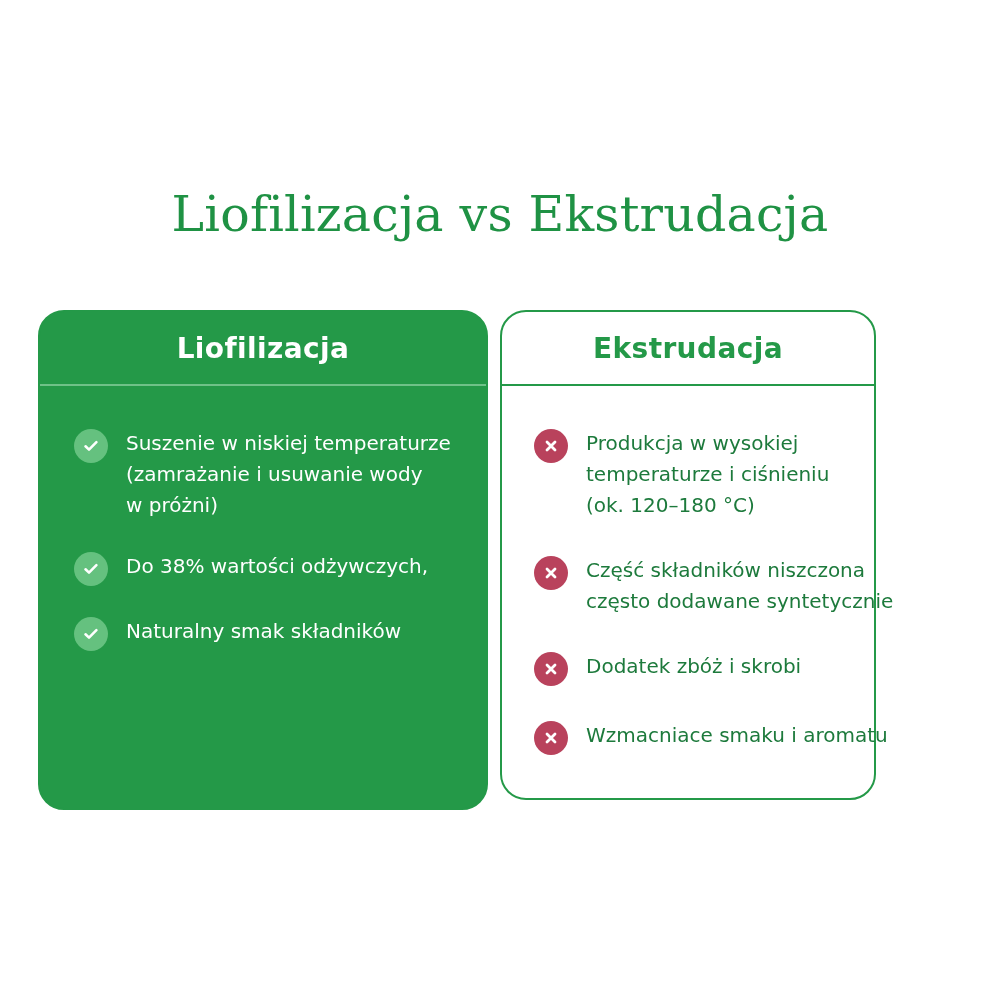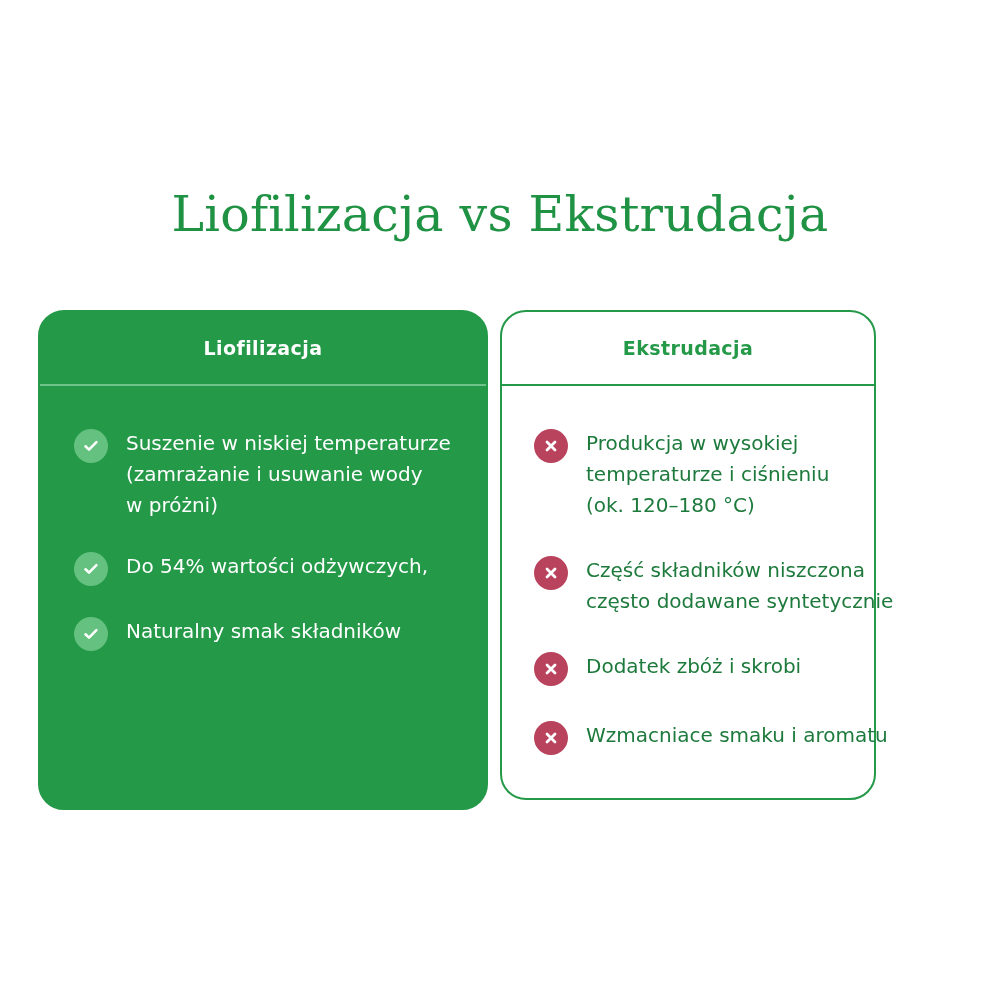--- a/index.html
+++ b/index.html
@@ -70,21 +70,21 @@
   .card-header {
     position: relative;
     height: 72px;
     display: flex;
     align-items: center;
     justify-content: center;
   }
 
   .card-title {
     font-family: "DejaVu Sans", sans-serif;
-    font-size: 19px;
+    font-size: 28px;
     font-weight: 700;
     letter-spacing: 0.4px;
   }
   .card-left .card-title { color: #ffffff; }
   .card-right .card-title { color: #249948; }
 
   .divider {
     position: absolute;
     left: 0;
     right: 0;
@@ -175,21 +175,21 @@
           </span>
         </li>
 
         <li class="item">
           <span class="badge badge-check">
             <svg width="18" height="18" viewBox="0 0 18 18" aria-hidden="true">
               <path d="M3.5 9.3 L7 12.6 L14.4 5.2" fill="none" stroke="#ffffff" stroke-width="2.6" stroke-linecap="round" stroke-linejoin="round"></path>
             </svg>
           </span>
           <span class="item-text">
-            <span class="ln">Do 54% wartości odżywczych,</span>
+            <span class="ln">Do 38% wartości odżywczych,</span>
           </span>
         </li>
 
 
         <li class="item">
           <span class="badge badge-check">
             <svg width="18" height="18" viewBox="0 0 18 18" aria-hidden="true">
               <path d="M3.5 9.3 L7 12.6 L14.4 5.2" fill="none" stroke="#ffffff" stroke-width="2.6" stroke-linecap="round" stroke-linejoin="round"></path>
             </svg>
           </span>

